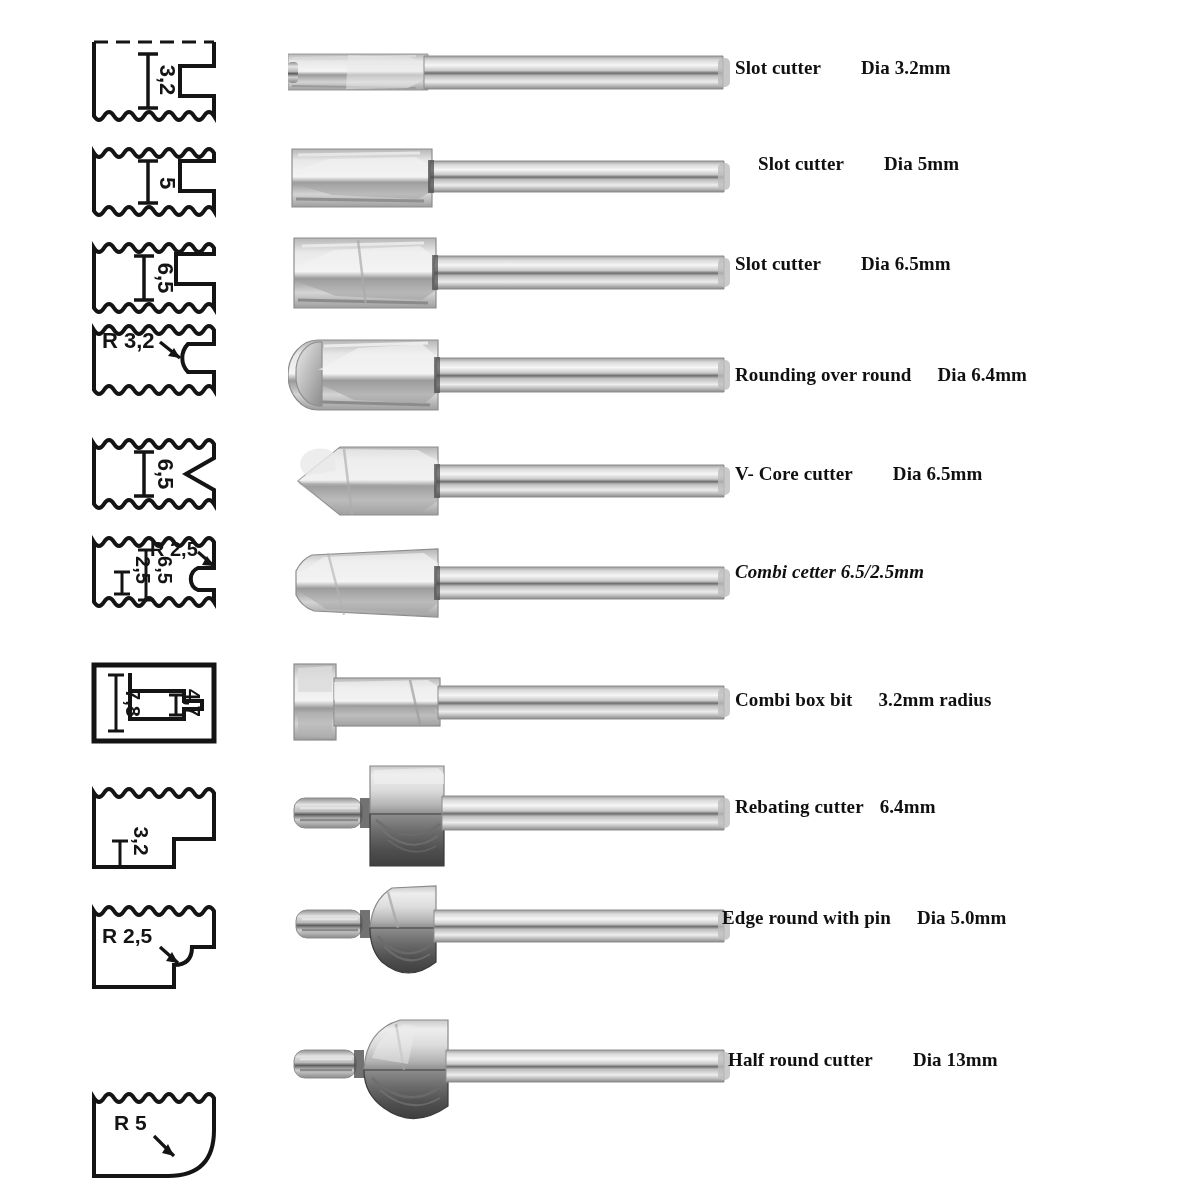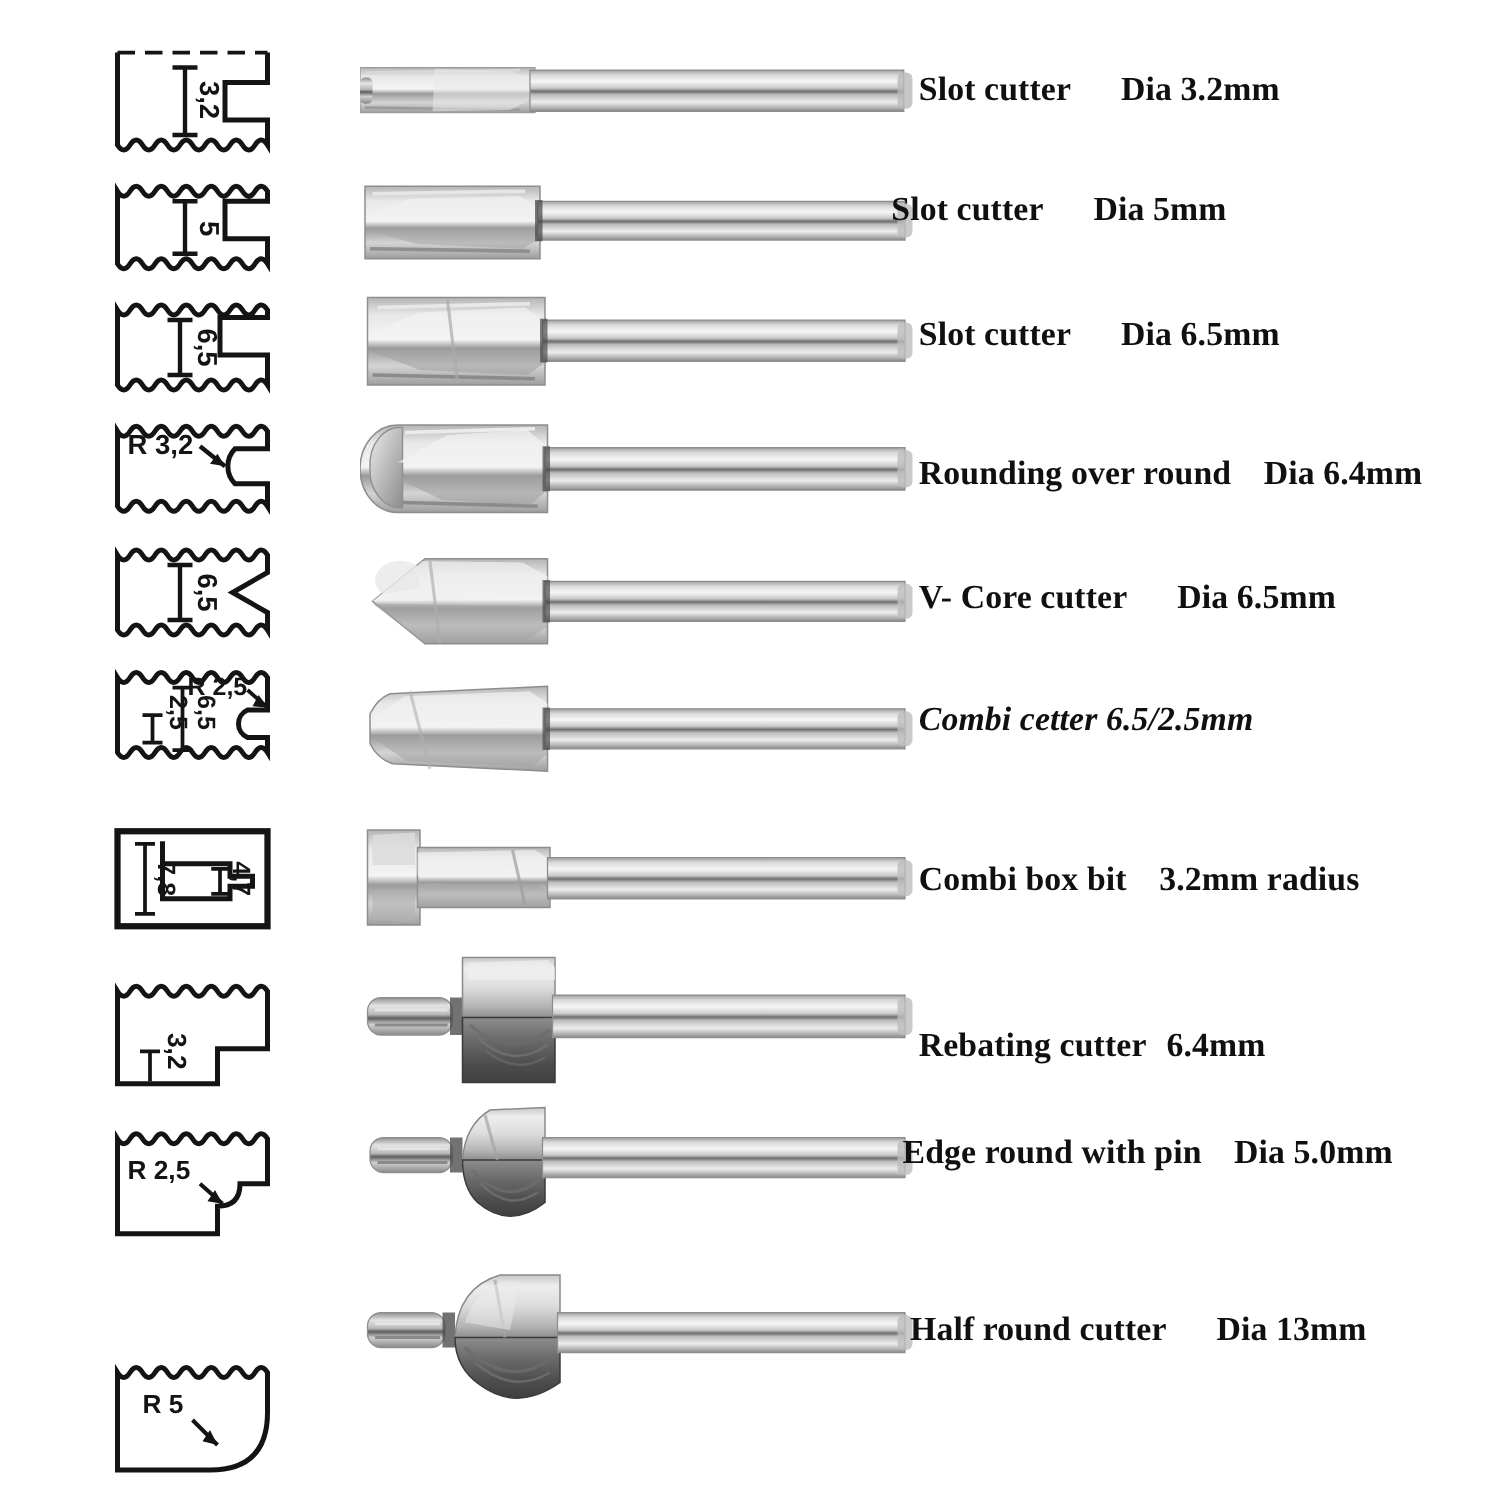--- a/index.html
+++ b/index.html
@@ -22,21 +22,21 @@
   
   .bit{position:absolute;}
   .bit svg{display:block;}
 
   
   .label{
     position:absolute;
     white-space:nowrap;
     font-family:"Liberation Serif","DejaVu Serif",serif;
     font-weight:bold;
-    font-size:27px;
+    font-size:19px;
     letter-spacing:0.1px;
     color:#101010;
     line-height:1;
   }
   .label .name{}
   .label .spec{}
   .gap-s{display:inline-block;width:16px;}
   .gap-m{display:inline-block;width:26px;}
   .gap-l{display:inline-block;width:40px;}
 </style>
@@ -147,21 +147,21 @@
         <path d="M10 12 L132 10" stroke="#e6e6e6" stroke-width="3" fill="none"></path>
         <path d="M8 56 L136 58" stroke="#8f8f8f" stroke-width="3" fill="none"></path>
         <path d="M4 30 L40 16 L128 14 L144 24 L144 30 Z" fill="#f1f1f1" opacity=".7"></path>
         <path d="M4 40 L44 52 L130 56 L144 48 L144 40 Z" fill="#a6a6a6" opacity=".55"></path>
         <rect x="142" y="18" width="294" height="31" fill="url(#shank)"></rect>
         <path d="M142 18 L436 18 L436 49 L142 49 Z" fill="none" stroke="#8d8d8d" stroke-width="1"></path>
         <rect x="140" y="17" width="6" height="33" fill="#4c4c4c" opacity=".75"></rect>
         <rect x="430" y="20" width="12" height="27" rx="5" fill="#bdbdbd" opacity=".8"></rect>
       </svg>
     </div>
-    <div class="label" style="left:713px;top:154px;">
+    <div class="label" style="left:758px;top:154px;">
       <span class="name">Slot cutter</span><span class="gap-l"></span><span class="spec">Dia 5mm</span>
     </div>
   </div>
 
   <div class="row" style="top:0px;">
     <div class="profile" style="top:228px;">
       <svg width="150" height="100" viewBox="0 0 150 100">
         <path d="M6 20 L6 80 Q11 88 16 80 Q21 72 26 80 Q31 88 36 80 Q41 72 46 80 Q51 88 56 80
                  Q61 72 66 80 Q71 88 76 80 Q81 72 86 80 Q91 88 96 80 Q101 72 106 80 Q111 88 116 80
                  Q121 72 126 80 L126 56 L88 56 L88 26 L126 26 L126 20
@@ -187,21 +187,21 @@
         <rect x="144" y="21" width="6" height="35" fill="#4c4c4c" opacity=".7"></rect>
         <rect x="430" y="24" width="12" height="29" rx="5" fill="#bdbdbd" opacity=".8"></rect>
       </svg>
     </div>
     <div class="label" style="left:735px;top:254px;">
       <span class="name">Slot cutter</span><span class="gap-l"></span><span class="spec">Dia 6.5mm</span>
     </div>
   </div>
 
   <div class="row" style="top:0px;">
-    <div class="profile" style="top:323px;">
+    <div class="profile" style="top:308px;">
       <svg width="150" height="104" viewBox="0 0 150 104">
         <path d="M6 22 L6 82 Q11 90 16 82 Q21 74 26 82 Q31 90 36 82 Q41 74 46 82 Q51 90 56 82
                  Q61 74 66 82 Q71 90 76 82 Q81 74 86 82 Q91 90 96 82 Q101 74 106 82 Q111 90 116 82
                  Q121 74 126 82 L126 64 L100 64 A20 20 0 0 1 100 36 L126 36 L126 22
                  Q121 14 116 22 Q111 30 106 22 Q101 14 96 22 Q91 30 86 22 Q81 14 76 22
                  Q71 30 66 22 Q61 14 56 22 Q51 30 46 22 Q41 14 36 22 Q31 30 26 22 Q21 14 16 22 Q11 30 6 22 Z" fill="none" stroke="#141414" stroke-width="4" stroke-linejoin="miter"></path>
         <text x="14" y="40" font-family="Liberation Sans, sans-serif" font-size="22" font-weight="bold" fill="#141414">R 3,2</text>
         <path d="M72 34 L92 50" stroke="#141414" stroke-width="3.5" fill="none"></path>
         <path d="M92 50 L80 48 L86 40 Z" fill="#141414"></path>
       </svg>
@@ -353,21 +353,21 @@
         <path d="M82 52 L156 52 L156 104 L82 104 Z" fill="url(#headdown)" stroke="#3a3a3a" stroke-width="1.2"></path>
         <path d="M88 58 Q120 86 152 62" fill="none" stroke="#6b6b6b" stroke-width="2.5" opacity=".8"></path>
         <path d="M94 68 Q122 94 150 74" fill="none" stroke="#757575" stroke-width="2" opacity=".7"></path>
         <path d="M100 78 Q124 98 148 84" fill="none" stroke="#6e6e6e" stroke-width="2" opacity=".6"></path>
         <path d="M86 8 L150 6 L156 12 L156 22 L86 22 Z" fill="#f0f0f0" opacity=".7"></path>
         <rect x="154" y="34" width="282" height="34" fill="url(#shank)"></rect>
         <path d="M154 34 L436 34 L436 68 L154 68 Z" fill="none" stroke="#8d8d8d" stroke-width="1"></path>
         <rect x="430" y="36" width="12" height="30" rx="5" fill="#bdbdbd" opacity=".8"></rect>
       </svg>
     </div>
-    <div class="label" style="left:735px;top:823px;">
+    <div class="label" style="left:735px;top:797px;">
       <span class="name">Rebating cutter</span><span class="gap-s"></span><span class="spec">6.4mm</span>
     </div>
   </div>
 
   <div class="row" style="top:0px;">
     <div class="profile" style="top:893px;">
       <svg width="152" height="104" viewBox="0 0 152 104">
         <path d="M6 18 L6 94 L86 94 L86 72 Q104 72 104 54 L126 54 L126 18
                  Q121 10 116 18 Q111 26 106 18 Q101 10 96 18 Q91 26 86 18 Q81 10 76 18
                  Q71 26 66 18 Q61 10 56 18 Q51 26 46 18 Q41 10 36 18 Q31 26 26 18 Q21 10 16 18 Q11 26 6 18 Z" fill="none" stroke="#141414" stroke-width="4" stroke-linejoin="miter"></path>

